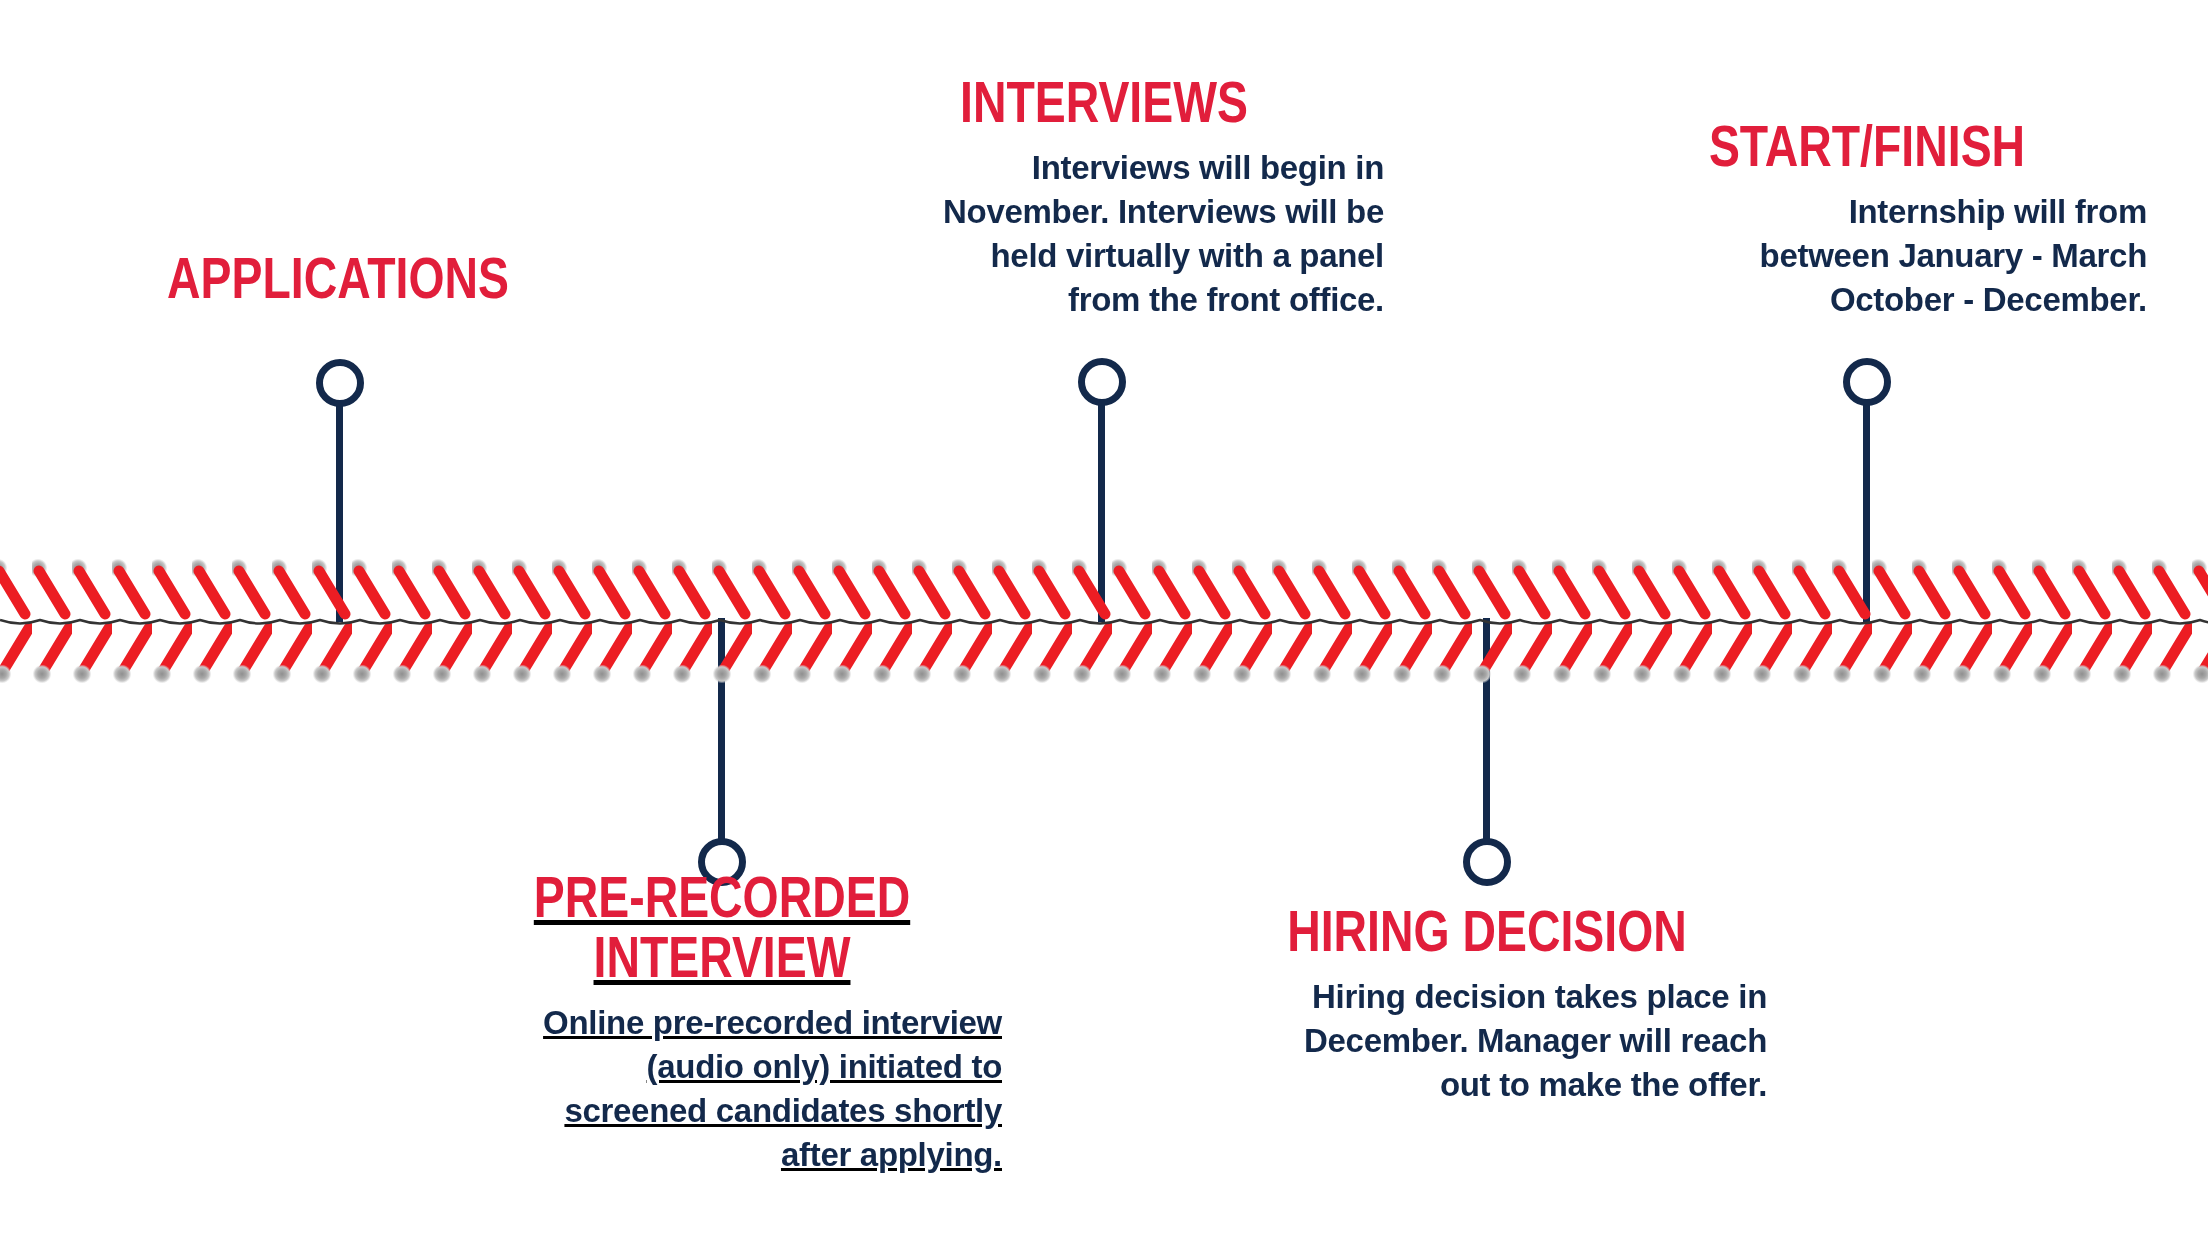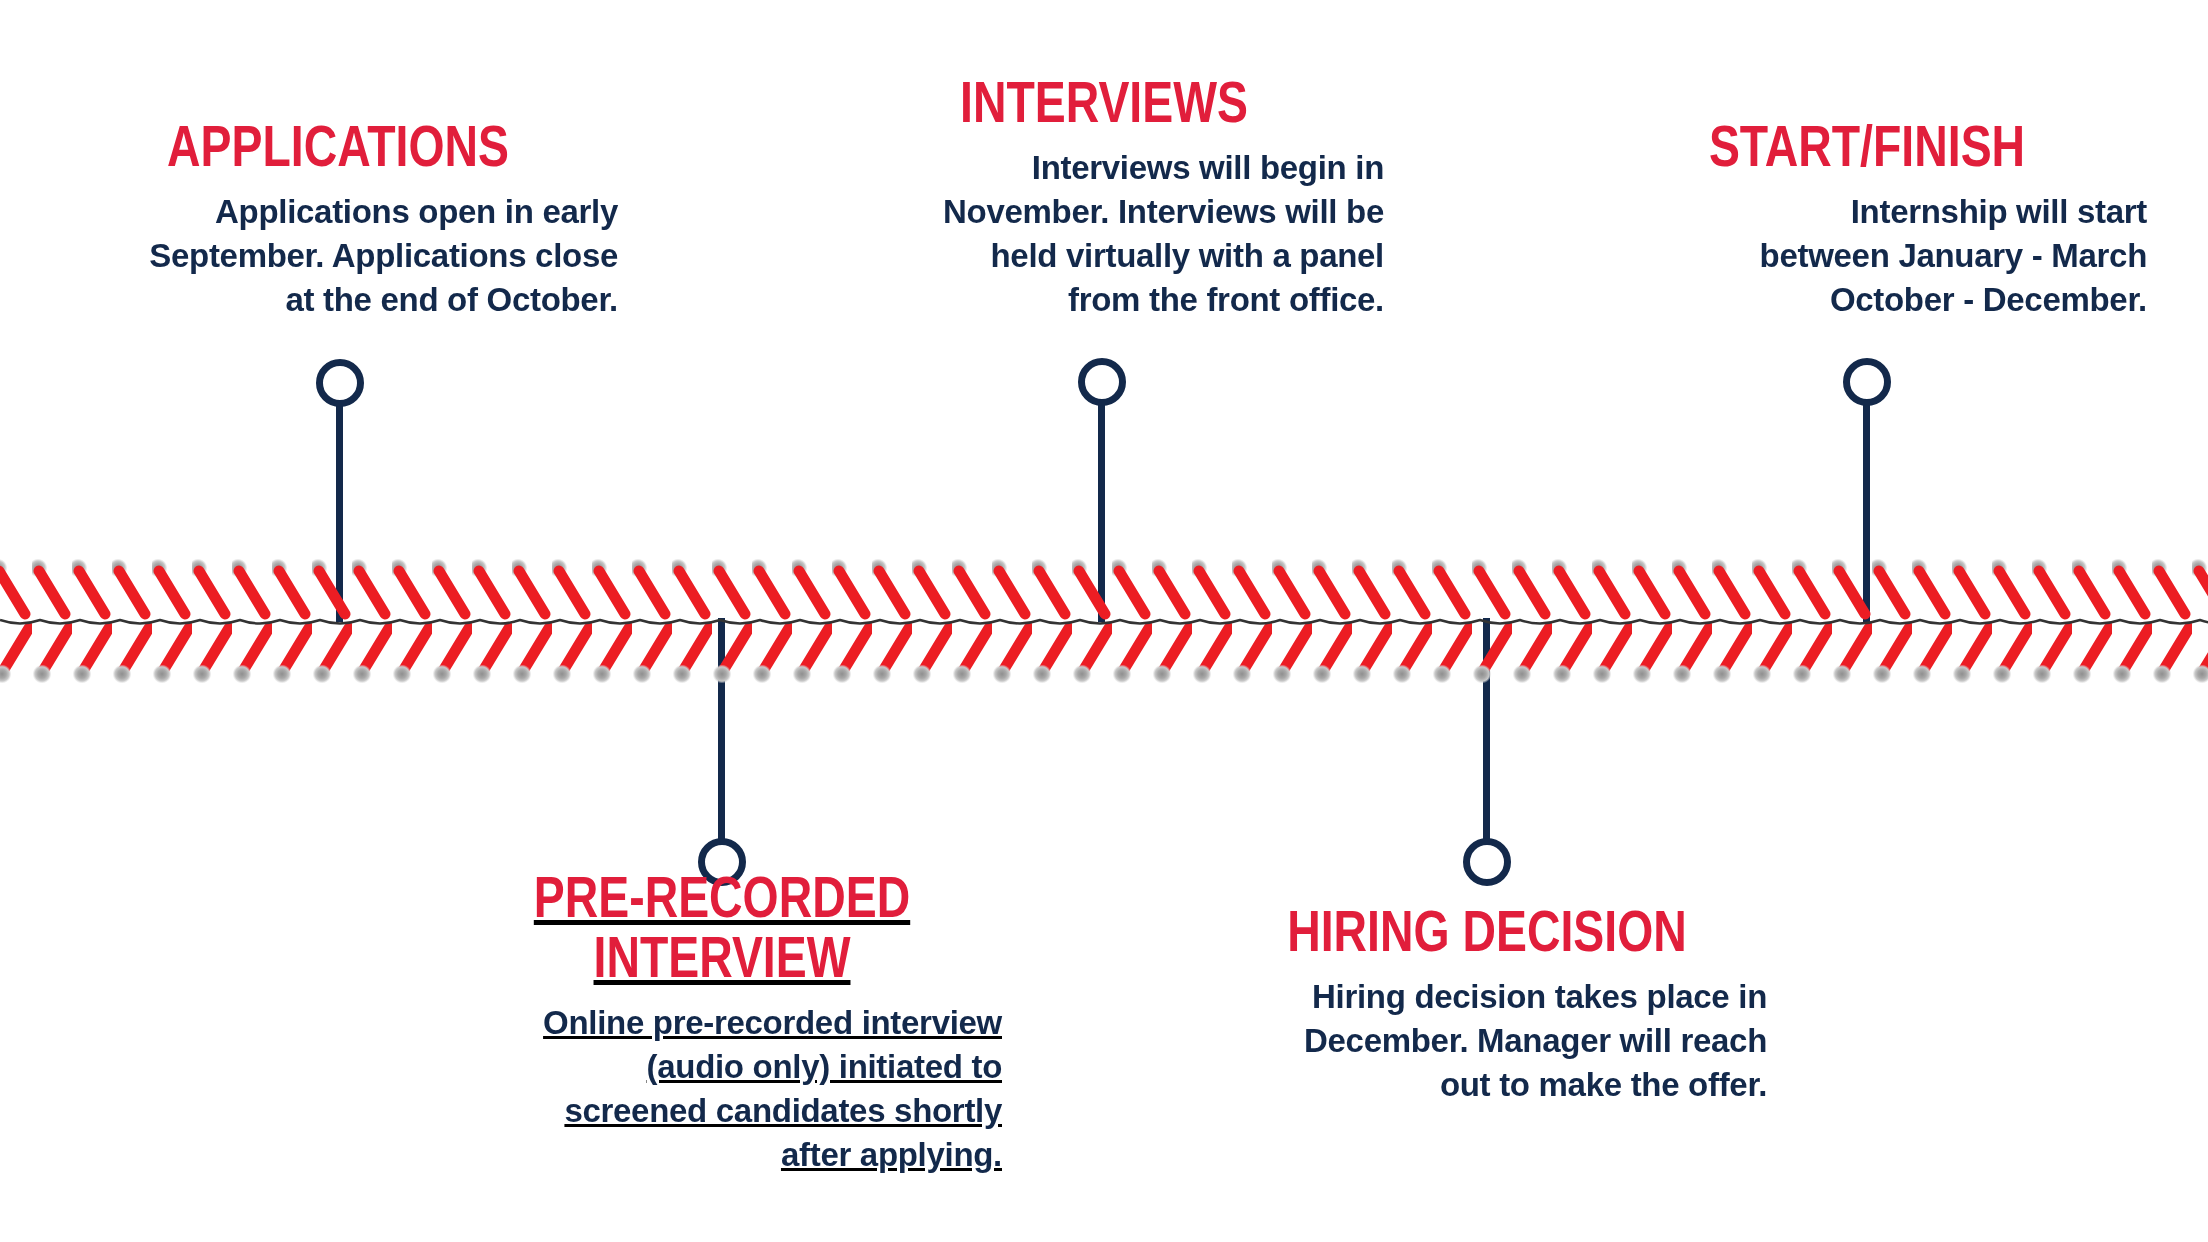--- a/index.html
+++ b/index.html
@@ -129,25 +129,20 @@
       </pattern>
     </defs>
     <rect x="0" y="0" width="2208" height="140" fill="url(#stitches)"></rect>
     <path id="seam" d="M0,68 q20,7 40,0 q20,7 40,0 q20,7 40,0 q20,7 40,0 q20,7 40,0 q20,7 40,0 q20,7 40,0 q20,7 40,0 q20,7 40,0 q20,7 40,0 q20,7 40,0 q20,7 40,0 q20,7 40,0 q20,7 40,0 q20,7 40,0 q20,7 40,0 q20,7 40,0 q20,7 40,0 q20,7 40,0 q20,7 40,0 q20,7 40,0 q20,7 40,0 q20,7 40,0 q20,7 40,0 q20,7 40,0 q20,7 40,0 q20,7 40,0 q20,7 40,0 q20,7 40,0 q20,7 40,0 q20,7 40,0 q20,7 40,0 q20,7 40,0 q20,7 40,0 q20,7 40,0 q20,7 40,0 q20,7 40,0 q20,7 40,0 q20,7 40,0 q20,7 40,0 q20,7 40,0 q20,7 40,0 q20,7 40,0 q20,7 40,0 q20,7 40,0 q20,7 40,0 q20,7 40,0 q20,7 40,0 q20,7 40,0 q20,7 40,0 q20,7 40,0 q20,7 40,0 q20,7 40,0 q20,7 40,0 q20,7 40,0 q20,7 40,0"></path>
   </svg>
 
   <section class="mtext t1">
     <h2 class="mtitle">
       <div>APPLICATIONS</div>
     </h2>
-    <div class="mdesc">
-      <div>Applications open in early</div>
-      <div>September. Applications close</div>
-      <div>at the end of October.</div>
-    </div>
   </section>
 
   <section class="mtext t2">
     <h2 class="mtitle">
       <div>PRE-RECORDED</div>
       <div>INTERVIEW</div>
     </h2>
     <div class="mdesc">
       <div>Online pre-recorded interview</div>
       <div>(audio only) initiated to</div>
@@ -177,19 +172,19 @@
       <div>December. Manager will reach</div>
       <div>out to make the offer.</div>
     </div>
   </section>
 
   <section class="mtext t5">
     <h2 class="mtitle">
       <div>START/FINISH</div>
     </h2>
     <div class="mdesc">
-      <div>Internship will start</div>
+      <div>Internship will from</div>
       <div>between January - March</div>
       <div>October - December.</div>
     </div>
   </section>
 
 </div>
 
 </body></html>

